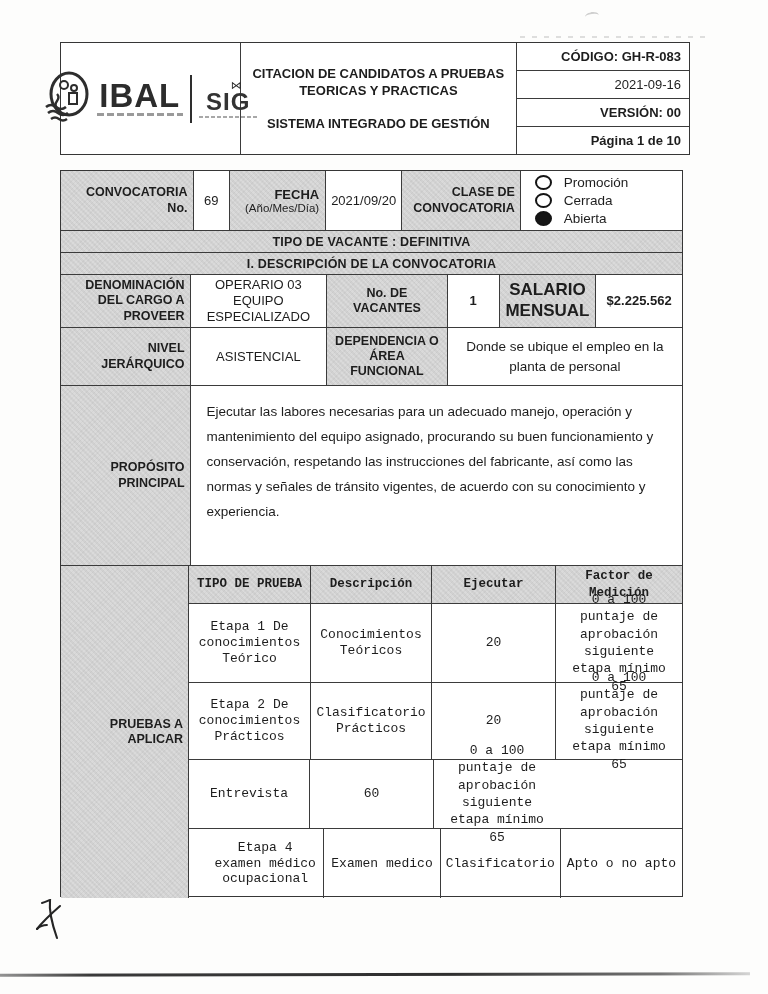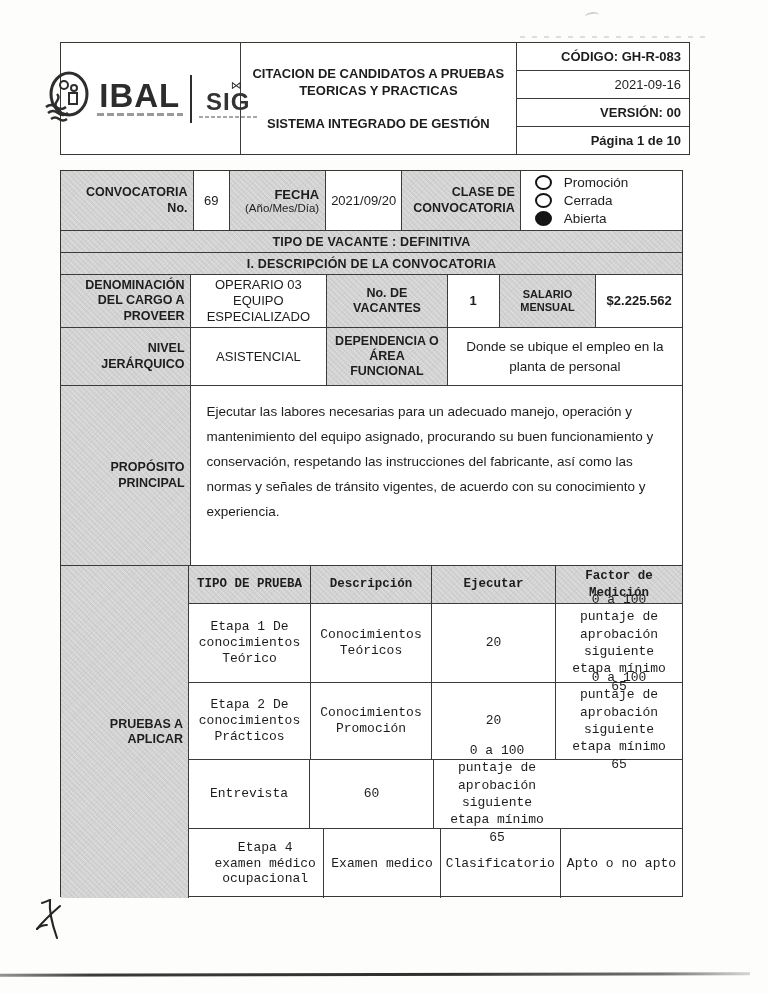--- a/index.html
+++ b/index.html
@@ -69,21 +69,21 @@
   .radio-label { font-size:13.5px; }
 
   .banner { height:22px; display:flex; align-items:center; justify-content:center;
     font-weight:bold; font-size:12.5px; letter-spacing:.2px; }
 
   .r-denom { height:53px; }
   .den-label { width:130px; font-weight:bold; font-size:12.5px; }
   .den-value { width:137px; }
   .den-vac-label { width:121px; font-weight:bold; font-size:12.5px; }
   .den-vac-value { width:52px; font-weight:bold; }
-  .den-sal-label { width:97px; font-weight:bold; font-size:11px; }
+  .den-sal-label { width:97px; font-weight:bold; font-size:17px; }
   .den-sal-value { width:86px; font-weight:bold; }
 
   .r-nivel { height:58px; }
   .niv-label { width:130px; font-weight:bold; font-size:12.5px; }
   .niv-value { width:137px; }
   .niv-dep-label { width:121px; font-weight:bold; font-size:12.5px; }
   .niv-dep-value { width:235px; font-size:13.5px; line-height:1.45; }
 
   .r-prop { height:180px; }
   .prop-label { width:130px; font-weight:bold; font-size:12.5px; }
@@ -222,21 +222,21 @@
           <div class="cell gray c-fact">Factor de Medición</div>
         </div>
         <div class="pru-r1 bb">
           <div class="cell br c-tipo">Etapa 1 De conocimientos Teórico</div>
           <div class="cell br c-desc">Conocimientos Teóricos</div>
           <div class="cell br c-pond">20</div>
           <div class="cell c-fact">0 a 100 puntaje de aprobación siguiente etapa mínimo 65</div>
         </div>
         <div class="pru-r2 bb">
           <div class="cell br c-tipo">Etapa 2 De conocimientos Prácticos</div>
-          <div class="cell br c-desc">Conocimientos Promoción</div>
+          <div class="cell br c-desc">Clasificatorio Prácticos</div>
           <div class="cell br c-pond">20</div>
           <div class="cell c-fact">0 a 100 puntaje de aprobación siguiente etapa mínimo 65</div>
         </div>
         <div class="pru-r3 bb">
           <div class="cell br c-desc">Entrevista</div>
           <div class="cell br c-pond">60</div>
           <div class="cell c-fact">0 a 100 puntaje de aprobación siguiente etapa mínimo 65</div>
         </div>
         <div class="pru-r4">
           <div class="cell br c-tipo">Etapa 4 examen médico ocupacional</div>

